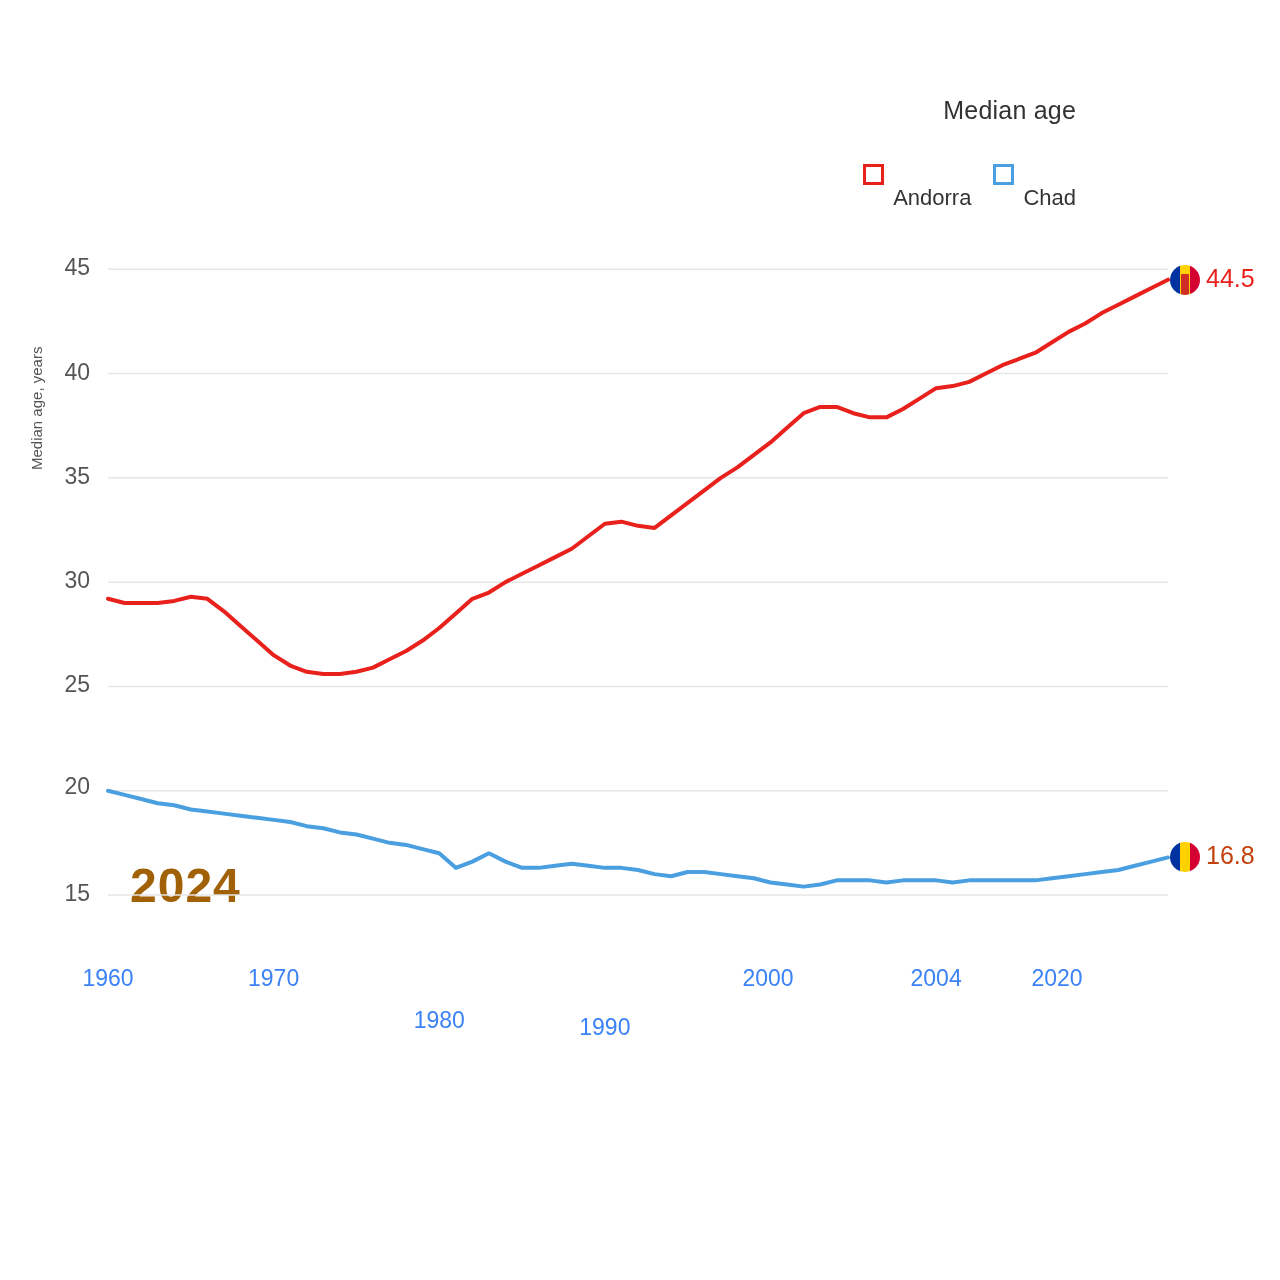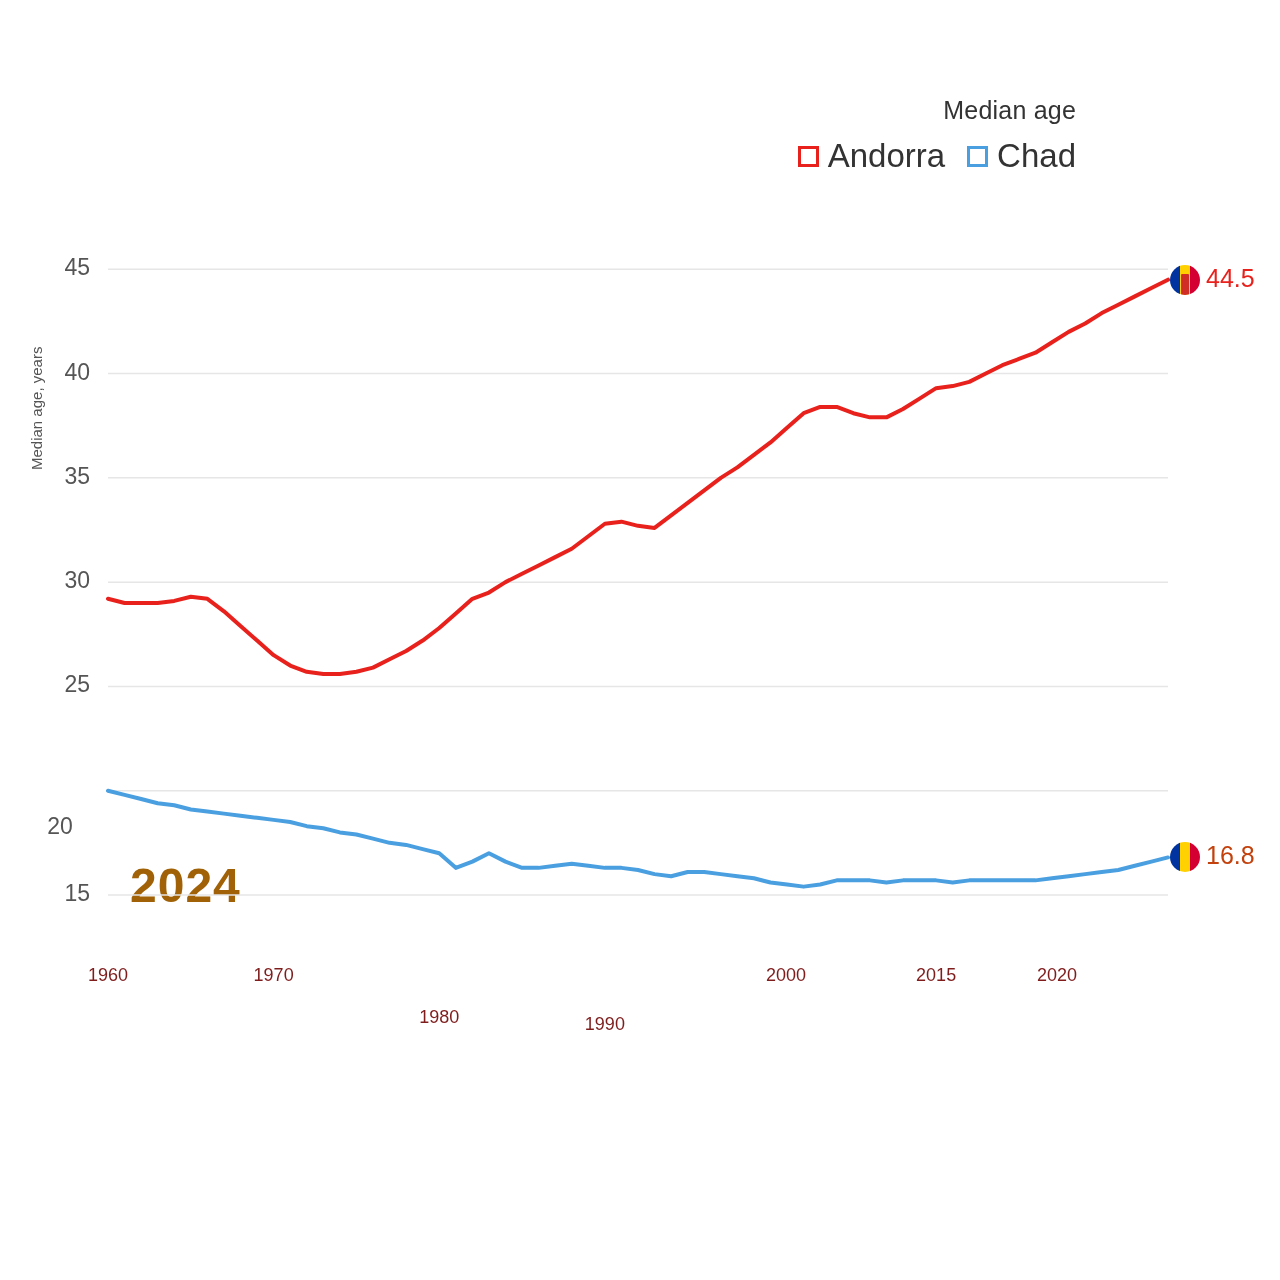--- a/index.html
+++ b/index.html
@@ -47,22 +47,23 @@
     gap: 9px;
   }
   .legend-swatch {
     width: 21px;
     height: 21px;
     background: #ffffff;
     border: 3px solid #000;
     box-sizing: border-box;
   }
   .legend-label {
-    font-size: 33px;
+    font-size: 22px;
     color: #333333;
+    margin-top: 48px;
   }
   
   .plot {
     position: absolute;
     left: 0;
     top: 0;
     width: 1280px;
     height: 1280px;
   }
   .y-axis-title {
@@ -77,22 +78,22 @@
   }
   .ytick {
     position: absolute;
     font-size: 23px;
     color: #555555;
     text-align: right;
     width: 60px;
   }
   .xtick {
     position: absolute;
-    font-size: 18px;
-    color: #7f1d1d;
+    font-size: 23px;
+    color: #3b82f6;
     text-align: center;
     width: 120px;
   }
   .watermark {
     position: absolute;
     left: 130px;
     top: 858px;
     font-size: 48px;
     font-weight: bold;
     color: #a16207;
@@ -173,34 +174,34 @@
         <line x1="108" x2="1168" y1="269.28440366972484" y2="269.28440366972484" stroke="#e6e6e6" stroke-width="1.5"></line>
       </g>
     <g id="series-paths">
         <path d="M108.00 598.81 L124.56 602.98 L141.13 602.98 L157.69 602.98 L174.25 600.90 L190.81 596.73 L207.38 598.81 L223.94 611.33 L240.50 625.93 L257.06 640.53 L273.63 655.13 L290.19 665.55 L306.75 671.81 L323.31 673.90 L339.88 673.90 L356.44 671.81 L373.00 667.64 L389.56 659.30 L406.13 650.95 L422.69 640.53 L439.25 628.01 L455.81 613.41 L472.38 598.81 L488.94 592.56 L505.50 582.13 L522.06 573.79 L538.63 565.44 L555.19 557.10 L571.75 548.76 L588.31 536.24 L604.88 523.73 L621.44 521.65 L638.00 525.82 L654.56 527.90 L671.13 515.39 L687.69 502.87 L704.25 490.36 L720.81 477.85 L737.38 467.42 L753.94 454.91 L770.50 442.39 L787.06 427.79 L803.63 413.19 L820.19 406.94 L836.75 406.94 L853.31 413.19 L869.88 417.36 L886.44 417.36 L903.00 409.02 L919.56 398.59 L936.13 388.17 L952.69 386.08 L969.25 381.91 L985.81 373.57 L1002.38 365.22 L1018.94 358.97 L1035.50 352.71 L1052.06 342.28 L1068.63 331.85 L1085.19 323.51 L1101.75 313.08 L1118.31 304.74 L1134.88 296.40 L1151.44 288.06 L1168.00 279.71" fill="none" stroke="#e8211c" stroke-width="4" stroke-linejoin="round" stroke-linecap="round"></path>
         <path d="M108.00 790.69 L124.56 794.86 L141.13 799.03 L157.69 803.20 L174.25 805.29 L190.81 809.46 L207.38 811.55 L223.94 813.63 L240.50 815.72 L257.06 817.80 L273.63 819.89 L290.19 821.98 L306.75 826.15 L323.31 828.23 L339.88 832.40 L356.44 834.49 L373.00 838.66 L389.56 842.83 L406.13 844.92 L422.69 849.09 L439.25 853.26 L455.81 867.86 L472.38 861.60 L488.94 853.26 L505.50 861.60 L522.06 867.86 L538.63 867.86 L555.19 865.77 L571.75 863.69 L588.31 865.77 L604.88 867.86 L621.44 867.86 L638.00 869.94 L654.56 874.12 L671.13 876.20 L687.69 872.03 L704.25 872.03 L720.81 874.12 L737.38 876.20 L753.94 878.29 L770.50 882.46 L787.06 884.54 L803.63 886.63 L820.19 884.54 L836.75 880.37 L853.31 880.37 L869.88 880.37 L886.44 882.46 L903.00 880.37 L919.56 880.37 L936.13 880.37 L952.69 882.46 L969.25 880.37 L985.81 880.37 L1002.38 880.37 L1018.94 880.37 L1035.50 880.37 L1052.06 878.29 L1068.63 876.20 L1085.19 874.12 L1101.75 872.03 L1118.31 869.94 L1134.88 865.77 L1151.44 861.60 L1168.00 857.43" fill="none" stroke="#4a9fe0" stroke-width="4" stroke-linejoin="round" stroke-linecap="round"></path>
       </g>
   </svg>
 
   <div id="yticks">
       <div class="ytick" style="left: 30px; top: 879.972px;">15</div>
-      <div class="ytick" style="left: 30px; top: 813px; text-align: center;">20</div>
+      <div class="ytick" style="left: 30px; top: 773px;">20</div>
       <div class="ytick" style="left: 30px; top: 671.41px;">25</div>
       <div class="ytick" style="left: 30px; top: 567.128px;">30</div>
       <div class="ytick" style="left: 30px; top: 462.847px;">35</div>
       <div class="ytick" style="left: 30px; top: 358.566px;">40</div>
       <div class="ytick" style="left: 30px; top: 254.284px;">45</div>
     </div>
   <div id="xticks">
       <div class="xtick" style="left: 48px; top: 965px;">1960</div>
       <div class="xtick" style="left: 213.625px; top: 965px;">1970</div>
       <div class="xtick" style="left: 379.25px; top: 1007px;">1980</div>
       <div class="xtick" style="left: 544.875px; top: 1014px;">1990</div>
-      <div class="xtick" style="left: 726px; top: 965px;">2000</div>
-      <div class="xtick" style="left: 876.125px; top: 965px;">2015</div>
+      <div class="xtick" style="left: 708px; top: 965px;">2000</div>
+      <div class="xtick" style="left: 876.125px; top: 965px;">2004</div>
       <div class="xtick" style="left: 997px; top: 965px;">2020</div>
     </div>
 
   <div class="flag" id="flag-andorra" style="left: 1170px; top: 264.713px;">
     <span class="f1"></span>
       <span class="f2"></span>
       <span class="f3"></span>
     <span class="flag-emblem"></span>
   </div>
   <div class="endlabel andorra" id="end-andorra" style="left: 1206px; top: 263.713px;">44.5</div>

